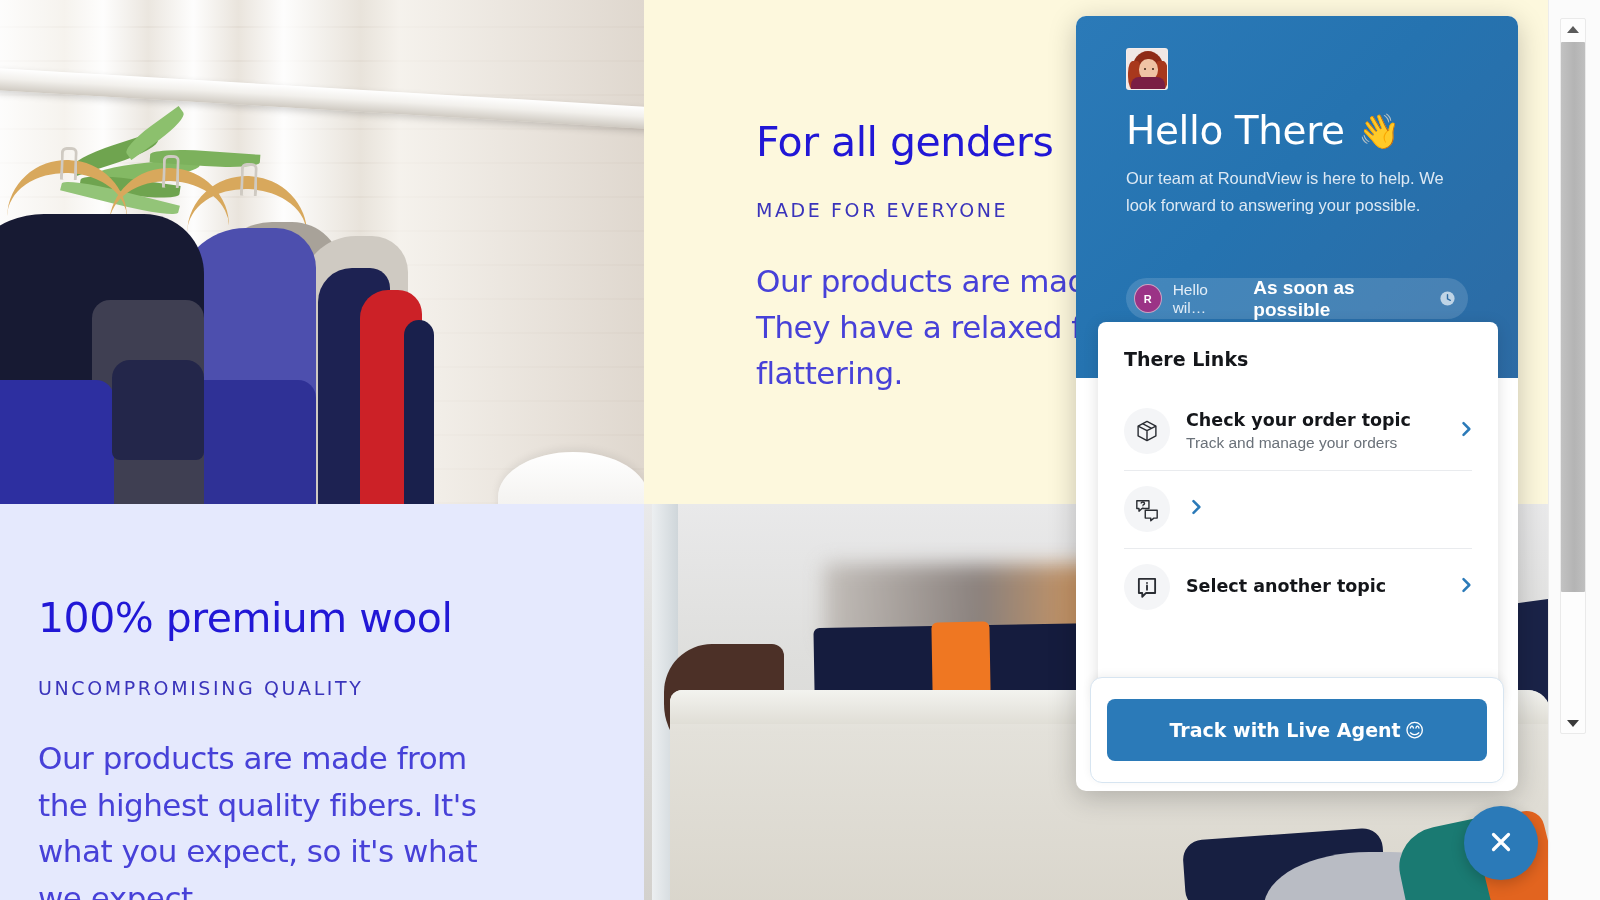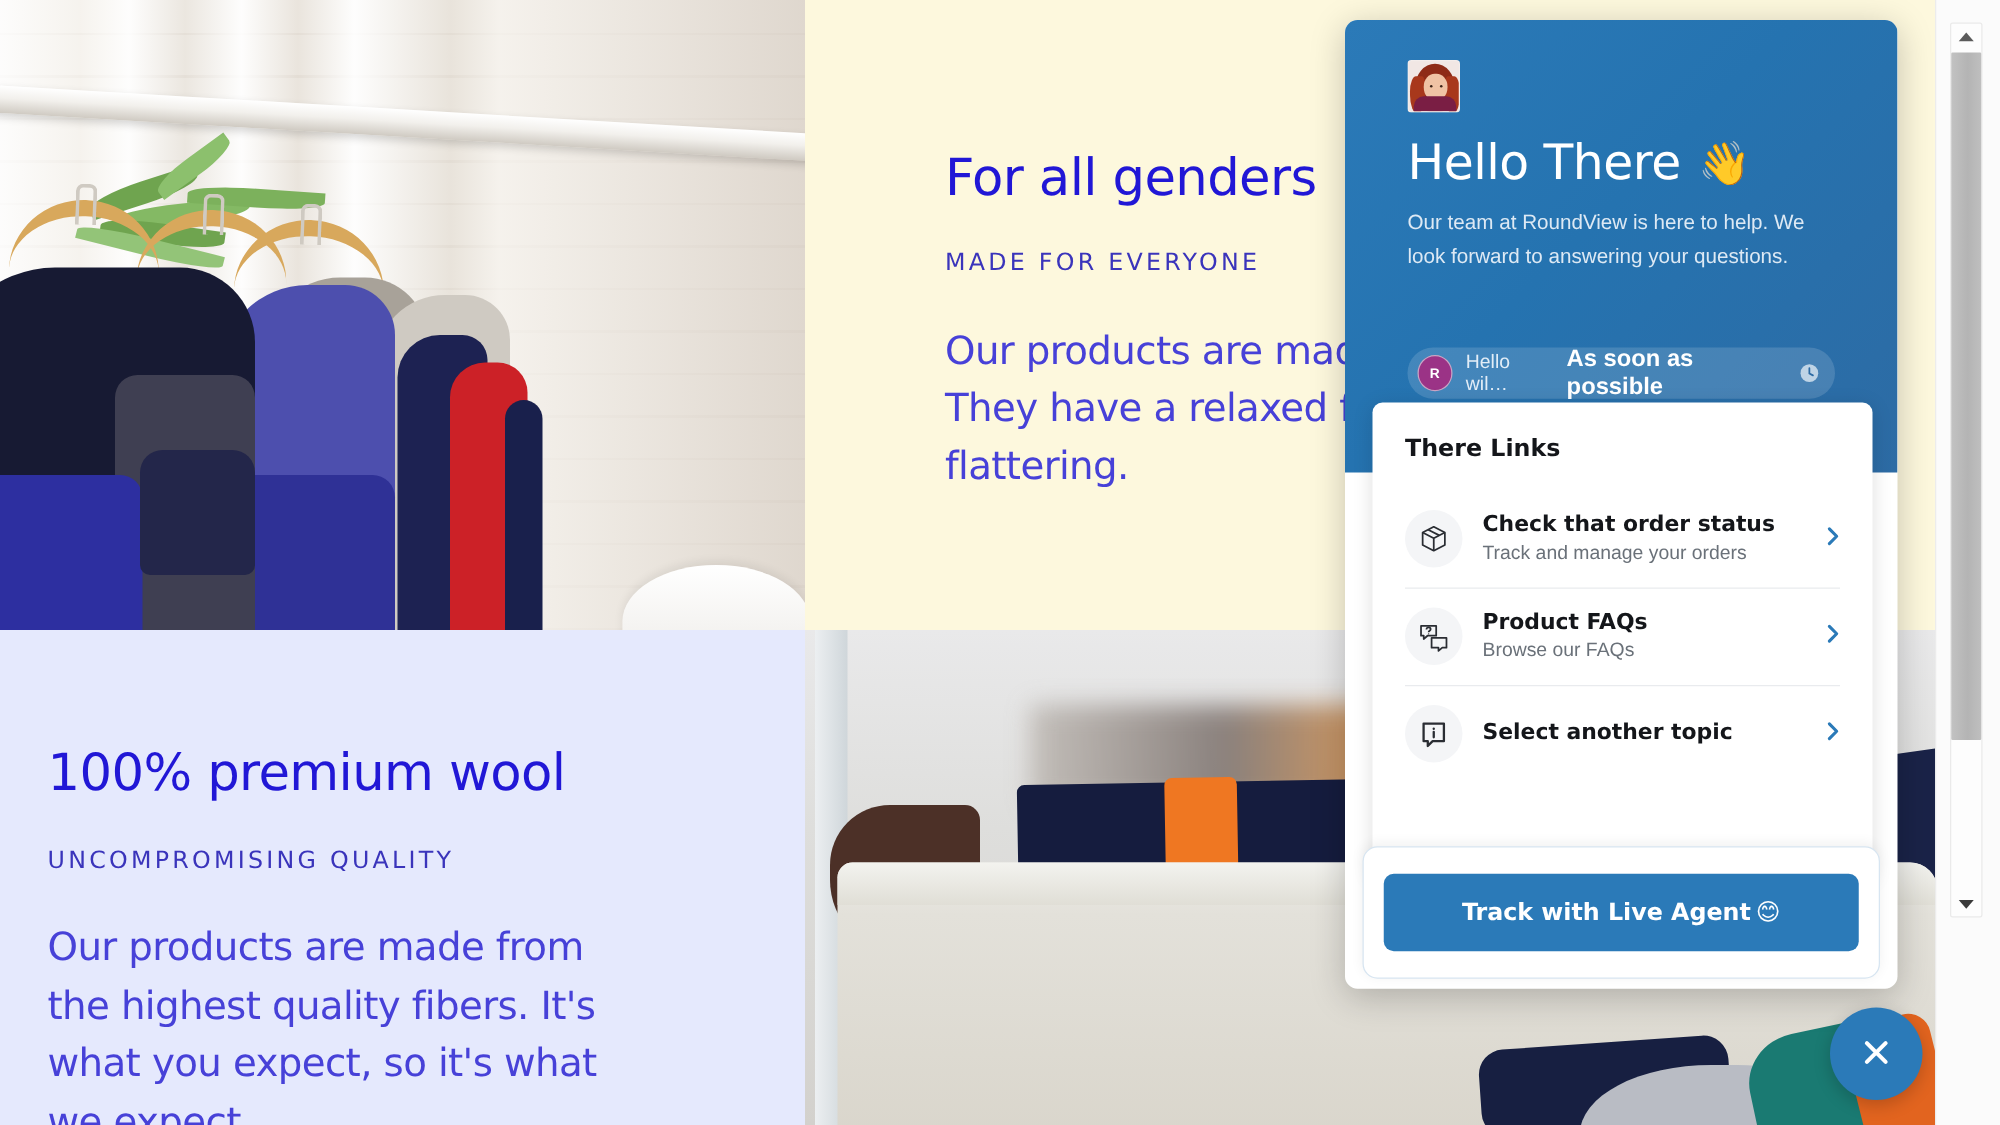--- a/index.html
+++ b/index.html
@@ -378,21 +378,21 @@
         <div class="av-eye" style="left:17px"></div>
         <div class="av-eye" style="left:25px"></div>
         <div class="av-body"></div>
       </div>
 
       <div class="w-title">
         <span>Hello There</span>
         <span class="emoji">👋</span>
       </div>
 
-      <div class="w-sub">Our team at RoundView is here to help. We look forward to answering your questions.</div>
+      <div class="w-sub">Our team at RoundView is here to help. We look forward to answering your possible.</div>
 
       <div class="w-status">
         <span class="st-badge">R</span>
         <span class="st-label">Hello wil…</span>
         <span class="st-value">As soon as possible</span>
         <span class="st-clock">
           <svg width="17" height="17" viewBox="0 0 24 24">
             <circle cx="12" cy="12" r="10" fill="#bfd4e6"></circle>
             <path d="M12 6.5v6l4 2" stroke="#2d6ba4" stroke-width="2" fill="none" stroke-linecap="round"></path>
           </svg>
@@ -407,43 +407,39 @@
 
         <div class="ql-row">
           <span class="ql-ico">
             <svg width="26" height="26" viewBox="0 0 24 24" fill="none" stroke="#2a2d33" stroke-width="1.3" stroke-linejoin="round">
               <path d="M12 3.2 20.2 7.4v9.2L12 20.8 3.8 16.6V7.4z"></path>
               <path d="M3.8 7.4 12 11.6l8.2-4.2M12 11.6v9.2"></path>
               <path d="M7.9 5.3l8.2 4.2"></path>
             </svg>
           </span>
           <span class="ql-txt">
-            <span class="ql-h">Check that order status</span>
+            <span class="ql-h">Check your order topic</span>
             <span class="ql-s" style="display:block">Track and manage your orders</span>
           </span>
           <span class="ql-chev">
             <svg width="20" height="20" viewBox="0 0 24 24" fill="none" stroke="currentColor" stroke-width="3" stroke-linecap="round" stroke-linejoin="round">
                 <path d="M9 5l7 7-7 7"></path>
               </svg>
           </span>
         </div>
 
         <div class="ql-row">
           <span class="ql-ico">
             <svg width="26" height="26" viewBox="0 0 24 24" fill="none" stroke="#2a2d33" stroke-width="1.3" stroke-linejoin="round">
               <path d="M2.6 4.4h11.2v7.2H7.4L4.6 14v-2.4H2.6z"></path>
               <path d="M6.6 7c0-1 .8-1.5 1.6-1.5s1.5.6 1.5 1.4c0 1.1-1.5 1.1-1.5 2.2"></path>
               <circle cx="8.2" cy="10.2" r=".5" fill="#2a2d33" stroke="none"></circle>
               <path d="M10.4 13.2h11v7.2h-3.1l-2.8 2.4v-2.4h-5.1z"></path>
             </svg>
           </span>
-          <span class="ql-txt">
-            <span class="ql-h">Product FAQs</span>
-            <span class="ql-s" style="display:block">Browse our FAQs</span>
-          </span>
           <span class="ql-chev">
             <svg width="20" height="20" viewBox="0 0 24 24" fill="none" stroke="currentColor" stroke-width="3" stroke-linecap="round" stroke-linejoin="round">
                 <path d="M9 5l7 7-7 7"></path>
               </svg>
           </span>
         </div>
 
         <div class="ql-row">
           <span class="ql-ico">
             <svg width="26" height="26" viewBox="0 0 24 24" fill="none" stroke="#2a2d33" stroke-width="1.7" stroke-linejoin="round">

